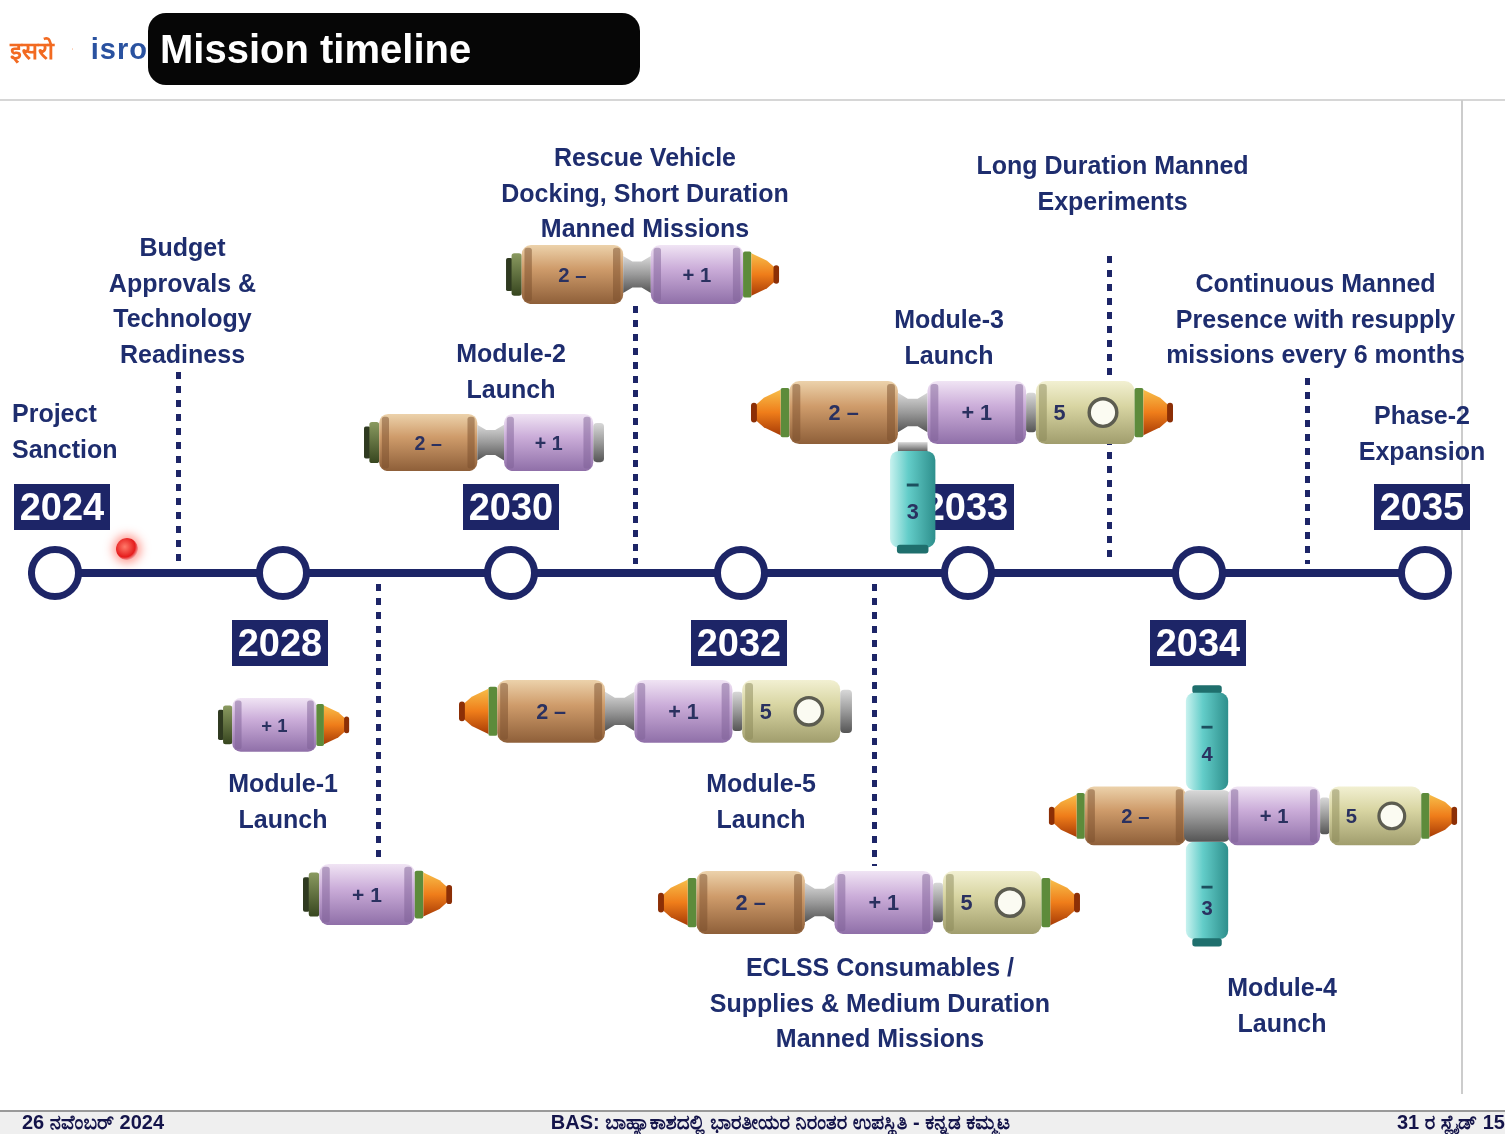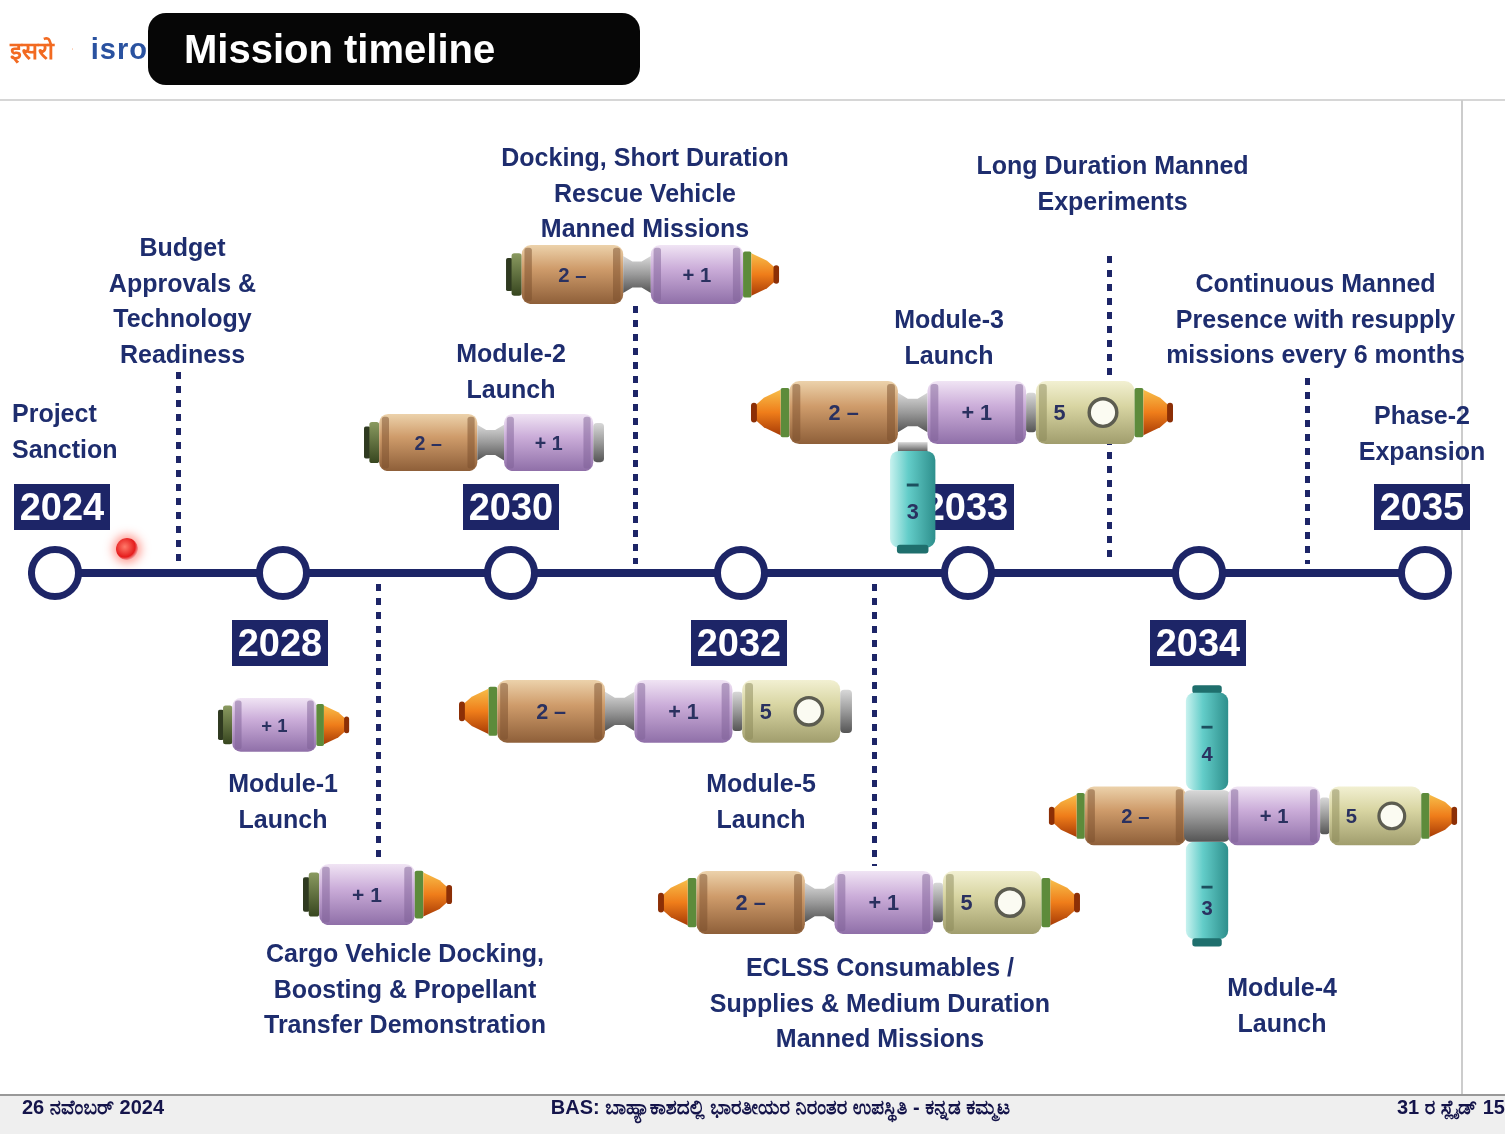--- a/index.html
+++ b/index.html
@@ -7,42 +7,42 @@
          font-family:"Liberation Sans",sans-serif;}
   .hline{position:absolute;left:0;top:99px;width:1505px;height:2px;background:#d6d6d6;}
   .vline{position:absolute;left:1461px;top:100px;width:2px;height:994px;background:#cccccc;}
 
   
   .logo{position:absolute;left:10px;top:6px;width:138px;height:86px;display:flex;align-items:center;gap:18px;}
   .logo-dev{color:#f26a21;font-size:24px;font-weight:700;}
   .logo-latin{color:#2a52a0;font-size:29px;font-weight:700;letter-spacing:1px;}
   .titlebox{position:absolute;left:148px;top:13px;width:492px;height:72px;background:#060606;
             border-radius:18px;color:#ffffff;font-size:40px;font-weight:600;line-height:72px;
-            padding-left:36px;box-sizing:border-box;}
+            padding-left:12px;box-sizing:border-box;}
 
   
   .tbar{position:absolute;left:28px;top:569px;width:1420px;height:8px;background:#1d2567;border-radius:4px;}
   .node{position:absolute;top:546px;width:40px;height:40px;background:#fff;border:7px solid #1d2567;border-radius:50%;}
   .yearbox{position:absolute;width:96px;height:46px;line-height:46px;background:#1d2567;color:#fff;
            font-size:38px;font-weight:700;text-align:center;}
   .dotline{position:absolute;width:5px;
            background-image:repeating-linear-gradient(to bottom,#1d2567 0 7px,transparent 7px 14px);}
   .ann{position:absolute;color:#1e2d6e;font-weight:700;font-size:25px;line-height:1.42;text-align:center;}
   .ann.left{text-align:left;}
   .laser{position:absolute;left:116px;top:538px;width:22px;height:22px;border-radius:50%;
          background:radial-gradient(circle at 40% 40%, #ff7a6a, #e51c1c 55%, rgba(229,28,28,0.15) 80%, transparent);
          box-shadow:0 0 10px 3px rgba(255,60,40,0.5);}
 
   
   .mod{position:absolute;}
   .mlabel{font-family:"Liberation Sans",sans-serif;font-weight:700;font-size:22px;fill:#2a3160;text-anchor:middle;}
 
   
-  .footer{position:absolute;left:0;bottom:0;width:1505px;height:40px;background:#efefef;
-          border-top:2px solid #999;display:flex;align-items:flex-start;box-sizing:border-box;
+  .footer{position:absolute;left:0;bottom:0;width:1505px;height:24px;background:#efefef;
+          border-top:2px solid #999;display:flex;align-items:flex-end;box-sizing:border-box;
           color:#14144a;font-weight:700;font-size:20px;}
   .f-left{padding-left:22px;white-space:nowrap;}
   .f-center{flex:1;text-align:center;white-space:nowrap;}
   .f-right{white-space:nowrap;}
 </style>
 </head>
 <body>
 
 <div id="slide">
 
@@ -170,32 +170,27 @@
   <div class="ann" style="left:100px;top:230px;width:165px">
     <div>Budget</div>
     <div>Approvals &amp;</div>
     <div>Technology</div>
     <div>Readiness</div>
   </div>
   <div class="ann" style="left:212px;top:766px;width:142px">
     <div>Module-1</div>
     <div>Launch</div>
   </div>
-  <div class="ann" style="left:240px;top:936px;width:330px">
-    <div>Cargo Vehicle Docking,</div>
-    <div>Boosting &amp; Propellant</div>
-    <div>Transfer Demonstration</div>
-  </div>
   <div class="ann" style="left:440px;top:336px;width:142px">
     <div>Module-2</div>
     <div>Launch</div>
   </div>
   <div class="ann" style="left:480px;top:140px;width:330px">
+    <div>Rescue Vehicle</div>
     <div>Docking, Short Duration</div>
-    <div>Rescue Vehicle</div>
     <div>Manned Missions</div>
   </div>
   <div class="ann" style="left:690px;top:766px;width:142px">
     <div>Module-5</div>
     <div>Launch</div>
   </div>
   <div class="ann" style="left:690px;top:950px;width:380px">
     <div>ECLSS Consumables /</div>
     <div>Supplies &amp; Medium Duration</div>
     <div>Manned Missions</div>

